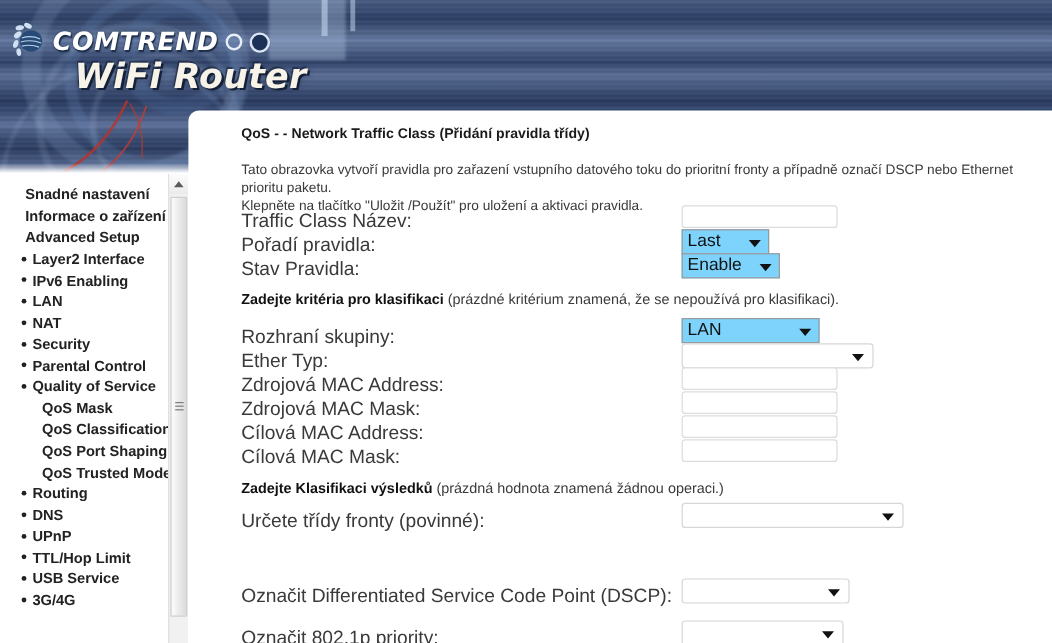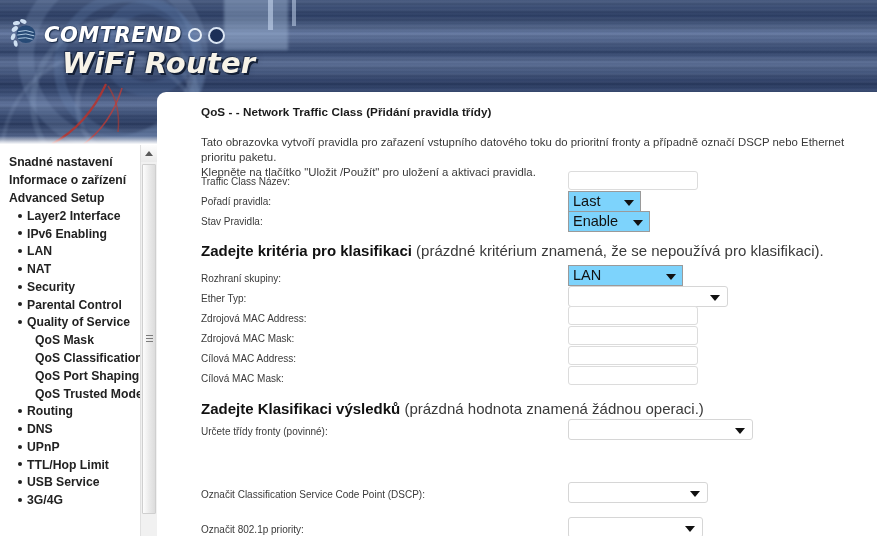--- a/index.html
+++ b/index.html
@@ -163,21 +163,21 @@
   }
   .menu-item {
     font-size: 12.2px;
     font-weight: bold;
     color: #222222;
     line-height: 13px;
     padding: 2.4px 0;
     white-space: nowrap;
     cursor: pointer;
   }
-  .menu-item.top  { padding-left: 0px; }
+  .menu-item.top  { padding-left: 0px; margin-left: 12px; }
   .menu-item.lvl1 { padding-left: 9px; }
   .menu-item.lvl2 { padding-left: 26px; }
   .bullet {
     display: inline-block;
     width: 4px; height: 4px;
     border-radius: 50%;
     background: #222;
     vertical-align: middle;
     margin-right: 5px;
     margin-bottom: 2px;
@@ -253,28 +253,28 @@
     position: absolute;
     left: 44px; top: 43px;
     width: 672px;
     font-size: 11.4px;
     color: #3a3a3a;
     line-height: 15px;
   }
 
   .form-label {
     position: absolute;
-    font-size: 10px;
+    font-size: 16px;
     color: #3a3a3a;
     white-space: nowrap;
   }
   .section-head {
     position: absolute;
     left: 44px;
-    font-size: 15px;
+    font-size: 12px;
     color: #3a3a3a;
     white-space: nowrap;
   }
   .section-head b { color: #111; }
 
   
   .txt {
     position: absolute;
     background: #ffffff;
     border: 1px solid #dcdcdc;
@@ -476,21 +476,21 @@
       <b>Zadejte Klasifikaci výsledků</b><span> (prázdná hodnota znamená žádnou operaci.)</span>
     </div>
 
     <div class="form-label" style="left:44px; top:334px;">Určete třídy fronty (povinné):</div>
     <div class="sel-sm" style="left:411px; top:327px; width:185px;">
       <span></span>
       <span class="caret"></span>
     </div>
 
 
-    <div class="form-label" style="left:44px; top:397px;">Označit Classification Service Code Point (DSCP):</div>
+    <div class="form-label" style="left:44px; top:397px;">Označit Differentiated Service Code Point (DSCP):</div>
     <div class="sel-sm" style="left:411px; top:390px; width:140px;">
       <span></span>
       <span class="caret"></span>
     </div>
 
     <div class="form-label" style="left:44px; top:432px;">Označit 802.1p priority:</div>
     <div class="sel-sm" style="left:411px; top:425px; width:135px;">
       <span></span>
       <span class="caret"></span>
     </div>

